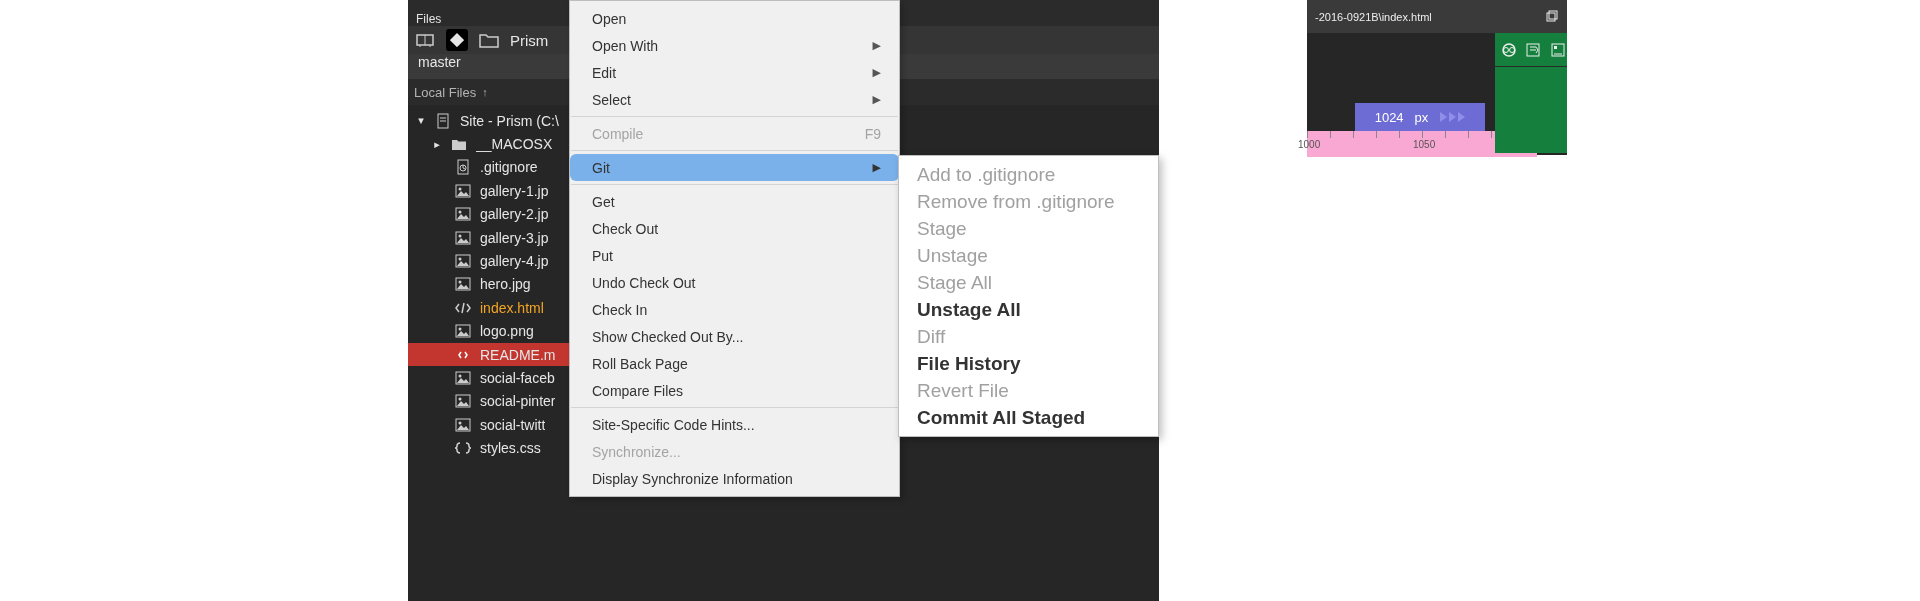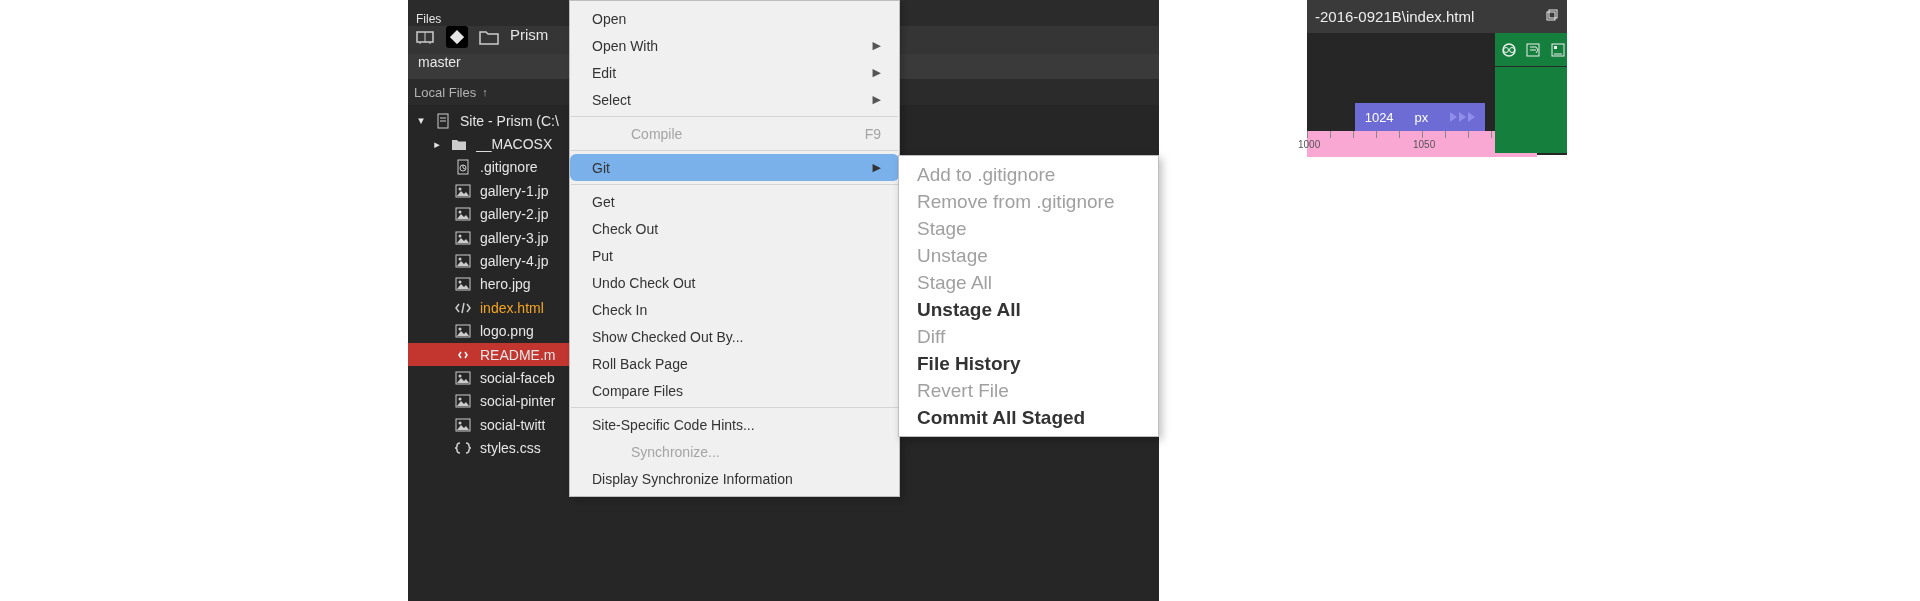--- a/index.html
+++ b/index.html
@@ -1,50 +1,50 @@
 <!DOCTYPE html>
 <html><head>
 <meta charset="utf-8">
 <style>
   * { box-sizing: border-box; margin: 0; padding: 0; font-family: "Segoe UI", Tahoma, sans-serif; }
   body { width: 1920px; height: 601px; background: #ffffff; overflow: hidden; position: relative; }
   .app { position: absolute; left: 408px; top: 0; width: 751px; height: 601px; background: #262626; }
   .panel-header { background: #2b2b2b; height: 26px; display: flex; align-items: flex-end; padding: 0 8px; }
   .panel-header-tab { color: #e4e4e4; font-size: 12px; font-weight: 500; }
-  .file-path-bar { background: #353535; height: 28px; display: flex; align-items: flex-start; gap: 10px; padding: 0 6px; }
+  .file-path-bar { background: #353535; height: 28px; display: flex; align-items: center; gap: 10px; padding: 0 6px; }
   .icon-sq { width: 22px; height: 22px; display: flex; align-items: center; justify-content: center; color: #ccc; }
   .folder-icon svg { fill: #ccc; }
   .site-name { color: #e6e6e6; font-size: 15px; }
   .branch-bar { background: #3a3a3a; height: 25px; color: #e6e6e6; font-size: 14px; display: flex; padding: 0 10px; }
   .local-files-bar { background: #2b2b2b; height: 26px; color: #b4b4b4; font-size: 13px; display: flex; align-items: center; padding: 0 6px; gap: 6px; }
   .tree { padding: 4px 0; color: #e6e6e6; font-size: 14px; }
   .tree-row { height: 23.4px; display: flex; align-items: center; gap: 8px; padding-left: 20px; }
   .tree-row.depth-1 { padding-left: 24px; }
   .tree-row.depth-2 { padding-left: 46px; }
   .tree-row.selected { background: #c2362f; }
   .tree-icon { width: 18px; height: 18px; display: flex; align-items: center; justify-content: center; }
   .tree-label { white-space: nowrap; overflow: hidden; }
   .tree-label.highlight { color: #f4a523; }
   .caret { width: 10px; text-align: center; color: #e6e6e6; font-size: 11px; }
   .context-menu { position: absolute; left: 569px; top: 0; width: 331px; background: #f0f0f0; border: 1px solid #bdbdbd; box-shadow: 3px 3px 6px rgba(0,0,0,0.2); padding: 4px 0; z-index: 10; }
   .cm-item { height: 27px; display: flex; align-items: center; justify-content: space-between; padding: 0 18px 0 22px; font-size: 14px; color: #333; }
-  .cm-item.disabled { color: #a4a4a4; margin-left: 39px; }
+  .cm-item.disabled { color: #a4a4a4; }
   .cm-item.highlighted { background: #7bb1eb; border-radius: 6px; }
   .cm-item.bold { font-weight: 400; }
   .cm-item .arrow { font-size: 11px; color: #555; }
   .cm-item.highlighted .arrow { color: #333; }
   .cm-sep { height: 1px; background: #d4d4d4; margin: 3px 1px; }
   .submenu { position: absolute; left: 898px; top: 155px; width: 261px; background: #ffffff; border: 1px solid #bfbfbf; box-shadow: 3px 3px 8px rgba(0,0,0,0.25); padding: 5px 0; z-index: 20; }
   .sm-item { height: 27px; display: flex; align-items: center; padding: 0 18px; font-size: 19px; color: #333; }
   .sm-item.disabled { color: #a0a0a0; }
   .sm-item.bold { font-weight: 600; }
   .topdoc { position: absolute; left: 899px; top: 0; width: 260px; height: 155px; background: #2c2c2c; }
-  .topdoc-tab { height: 33px; display: flex; align-items: center; padding: 0 8px; color: #eee; font-size: 15px; background: #3a3a3a; gap: 8px; }
+  .topdoc-tab { height: 33px; display: flex; align-items: center; padding: 0 8px; color: #eee; font-size: 11px; background: #3a3a3a; gap: 8px; }
   .topdoc-rulerarea { position: relative; height: 122px; background: #262626; }
-  .ruler-badge { position: absolute; left: 48px; top: 70px; width: 130px; height: 28px; background: #6c6cd4; color: #fff; font-size: 13px; display: flex; align-items: center; justify-content: center; gap: 21px; }
+  .ruler-badge { position: absolute; left: 48px; top: 70px; width: 130px; height: 28px; background: #6c6cd4; color: #fff; font-size: 13px; display: flex; align-items: center; justify-content: center; gap: 11px; }
   .ruler-badge .arrows { display:flex; gap:1px; }
   .ruler-badge .arrows span { width:0;height:0;border-top:5px solid transparent;border-bottom:5px solid transparent;border-left:7px solid #8f8feb; margin-left:1px;}
   .ruler-ticks { position: absolute; left: 0; top: 98px; height: 26px; width: 230px; background: #f9a8d4; color: #333; font-size: 11px; display:flex; align-items:flex-start; }
   .tick { flex:1; border-left:1px solid #888; height:7px; position:relative; }
   .tick .lbl { position:absolute; top:8px; left:-10px; font-size:10px; color:#555; }
   .rightpanel { position: absolute; right: 0; top: 33px; width: 72px; height: 120px; background: #15803d; display:flex; flex-direction:row;text-align:right; }
   .rightpanel .row { height: 34px; display:flex; align-items:center; color:#eee; font-size:13px; padding:0 6px; gap:6px; border-bottom:1px solid #2a2a2a; overflow:hidden;}
   .small-icon { width:16px; height:16px; display:flex; align-items:center; justify-content:center; }
 </style>
 </head>

